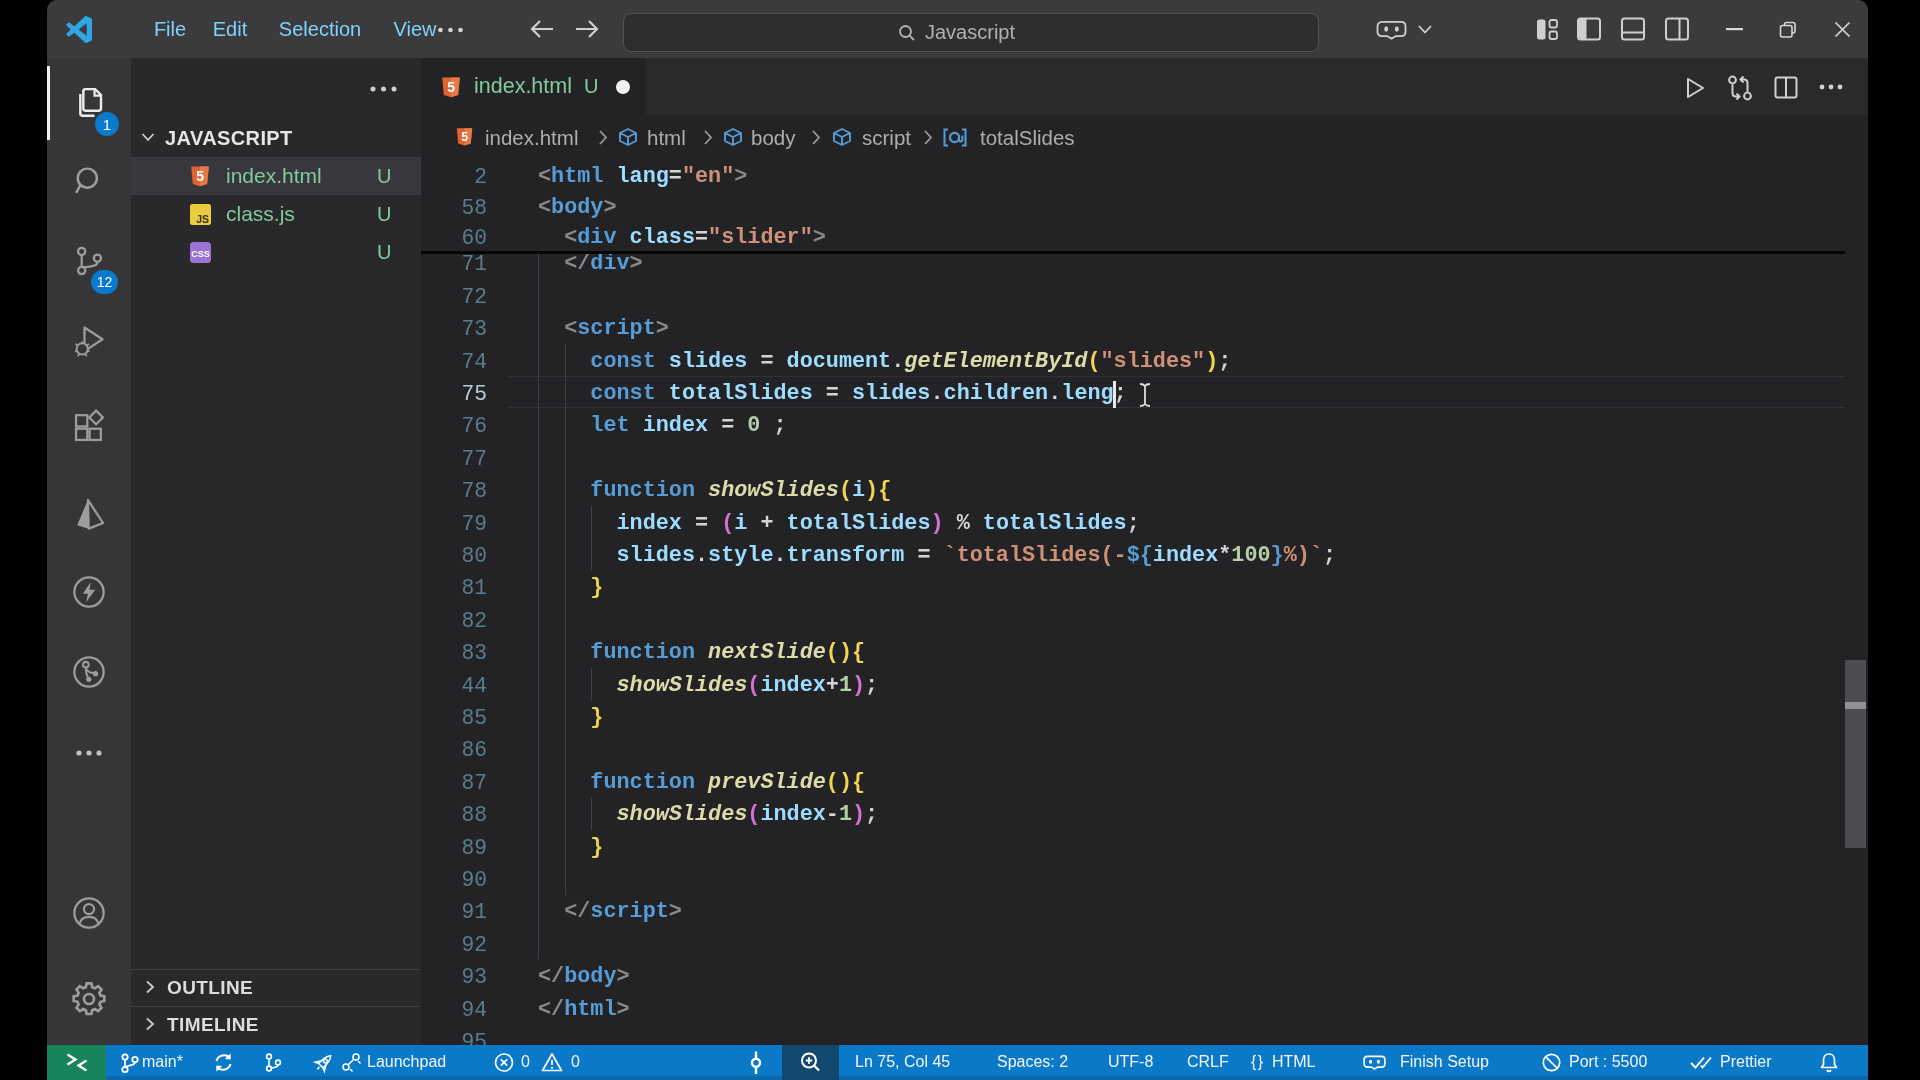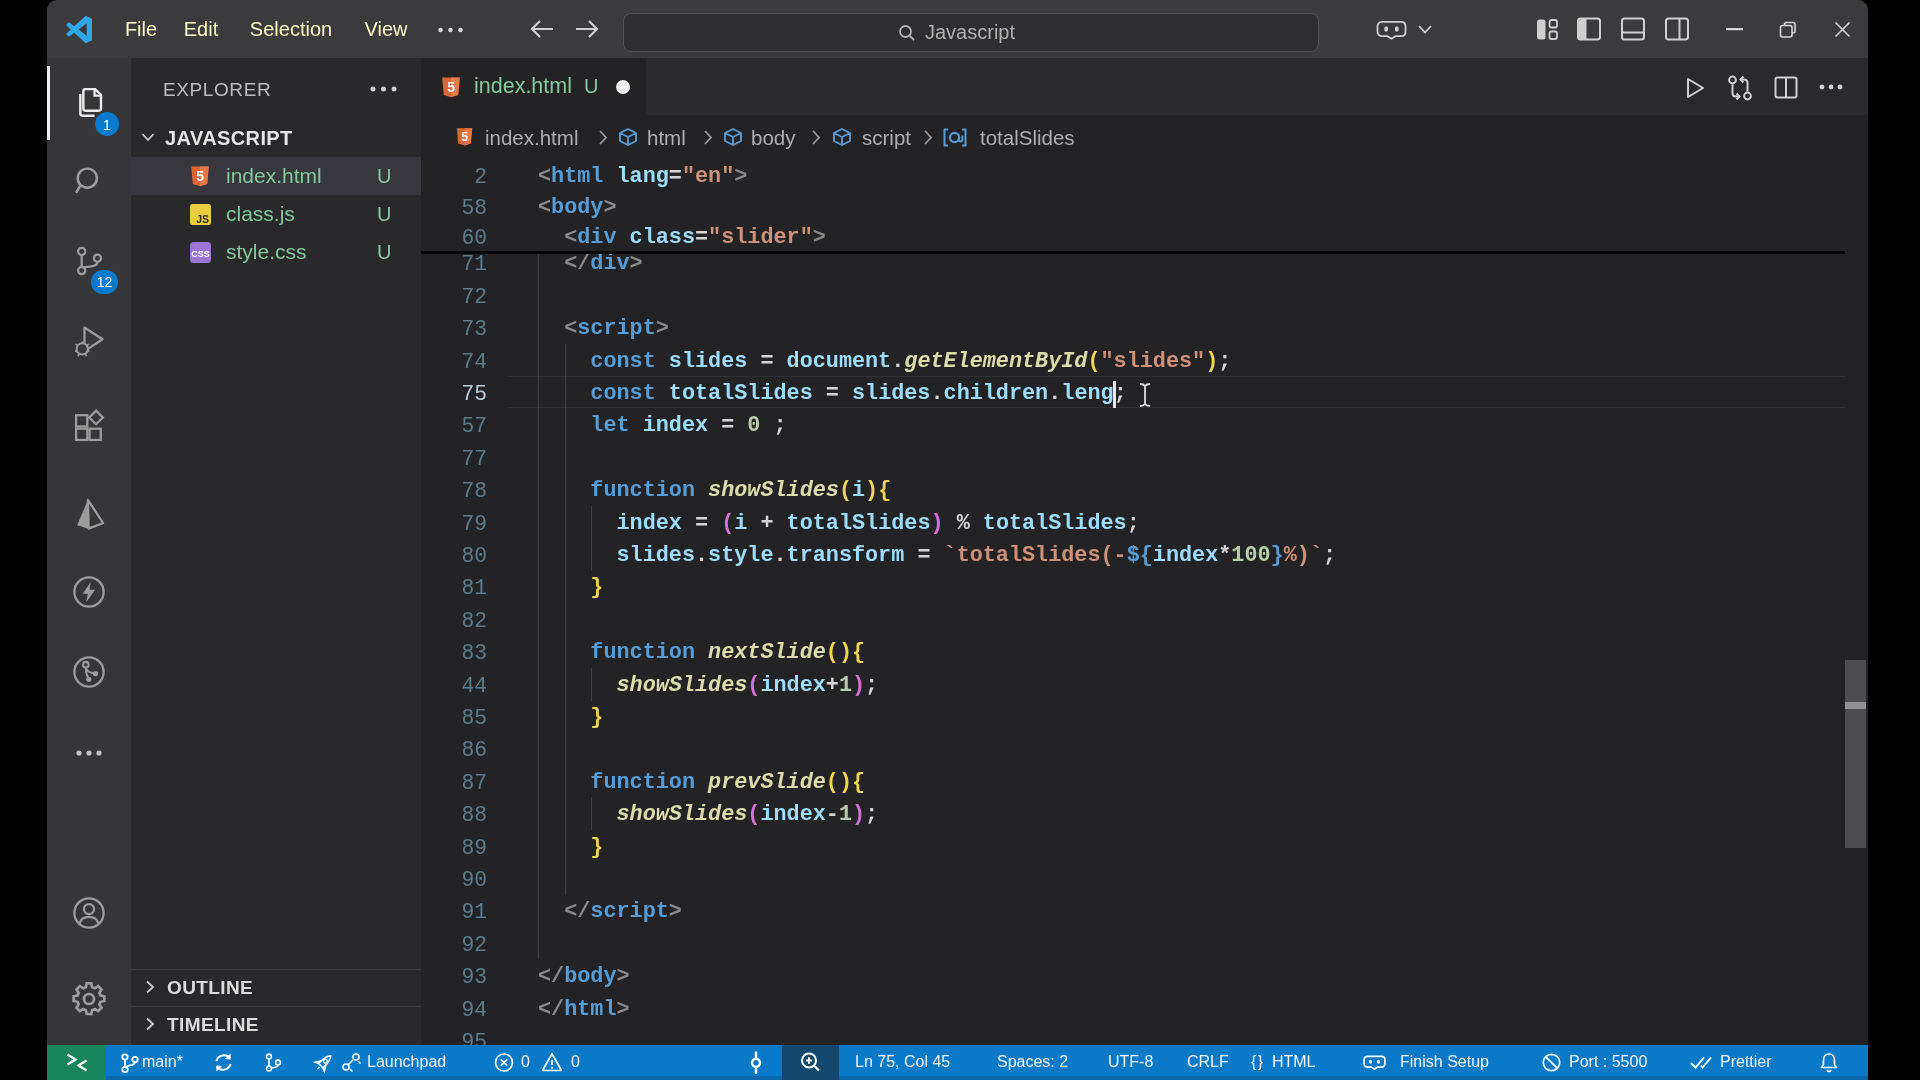--- a/index.html
+++ b/index.html
@@ -7,21 +7,21 @@
 body { font-family:"Liberation Sans", sans-serif; }
 .abs { position:absolute; }
 #win { position:absolute; left:47px; top:0; width:1821px; height:1080px; background:#232326; border-radius:10px 10px 0 0; overflow:hidden; }
 #titlebar { position:absolute; left:0; top:0; width:1821px; height:58px; background:#3b3b3d; }
 #activitybar { position:absolute; left:0; top:58px; width:84px; height:987px; background:#363639; }
 #sidebar { position:absolute; left:84px; top:58px; width:290px; height:987px; background:#29292c; }
 #tabbar { position:absolute; left:374px; top:58px; width:1447px; height:57px; background:#2a2a2c; }
 #editor { position:absolute; left:374px; top:115px; width:1447px; height:930px; background:#232326; }
 #statusbar { position:absolute; left:0; top:1045px; width:1821px; height:35px; background:linear-gradient(#0a79c8 0 31px,#0968ab 31px); }
 
-.menu { position:absolute; top:0; height:58px; line-height:58px; color:#fef9c3; font-size:20px; }
+.menu { position:absolute; top:0; height:58px; line-height:58px; color:#7dd3fc; font-size:20px;margin-left:29px; }
 #searchbox { position:absolute; left:576px; top:13px; width:696px; height:39px; background:#2e2e30; border:1px solid #525254; border-radius:8px; color:#b0b0b0; font-size:20px; display:flex; align-items:center; justify-content:center; padding-right:30px; }
 
 .aicon { position:absolute; left:0; width:84px; display:flex; align-items:center; justify-content:center; }
 .badge { position:absolute; background:#0a7acc; color:#fff; border-radius:20px; font-size:14px; display:flex; align-items:center; justify-content:center; font-family:"Liberation Sans",sans-serif; }
 
 .srow { position:absolute; left:0; width:290px; color:#cccccc; }
 .green { color:#82c99b; }
 
 .cl { position:absolute; left:117px; height:32.4px; line-height:32.4px; font-family:"Liberation Mono",monospace; font-size:21.8px; color:#d4d4d4; white-space:pre; font-weight:600; }
 .ln { position:absolute; left:1px; width:65px; height:32.4px; line-height:32.4px; text-align:right; font-family:"Liberation Mono",monospace; font-size:21.3px; color:#597d8f; font-weight:500; }
@@ -175,21 +175,20 @@
         <path d="M7.5 26 C8.5 21.5 11.5 19.5 16 19.5 C20.5 19.5 23.5 21.5 24.5 26" stroke="#9d9d9d" stroke-width="2" fill="none"></path>
       </svg>
 
     <svg class="aicon" style="top:921px;height:40px" width="40" height="40" viewBox="0 0 24 24">
         <path fill="none" stroke="#9d9d9d" stroke-width="1.6" d="M10.6 2.6 h2.8 l.5 2.3 1.6.66 2-1.27 2 2-1.27 2 .66 1.6 2.3.5 v2.8 l-2.3.5 -.66 1.6 1.27 2 -2 2 -2-1.27 -1.6.66 -.5 2.3 h-2.8 l-.5-2.3 -1.6-.66 -2 1.27 -2-2 1.27-2 -.66-1.6 -2.3-.5 v-2.8 l2.3-.5 .66-1.6 -1.27-2 2-2 2 1.27 1.6-.66 z"></path>
         <circle cx="12" cy="12" r="3" stroke="#9d9d9d" stroke-width="1.6" fill="none"></circle>
       </svg>
   </div>
 
   <div id="sidebar">
-    <div class="srow" style="left:32px;top:0;height:61px;line-height:64px;font-size:19px;color:#bdbdbd;letter-spacing:0.6px">EXPLORER</div>
     <svg class="abs" style="left:237px;top:26px" width="34" height="10" viewBox="0 0 34 10">
         <circle cx="5" cy="5" r="2.5" fill="#cfcfcf"></circle>
         <circle cx="15.5" cy="5" r="2.5" fill="#cfcfcf"></circle>
         <circle cx="26" cy="5" r="2.5" fill="#cfcfcf"></circle>
       </svg>
 
     <svg class="abs" style="left:8px;top:70px" width="18" height="18" viewBox="0 0 18 18">
         <path d="M3.5 6 L9 12 L14.5 6" stroke="#cccccc" stroke-width="1.8" fill="none"></path>
       </svg>
     <div class="srow" style="left:34px;top:61px;height:38px;line-height:38px;font-size:20px;font-weight:bold;color:#e6e6e6;letter-spacing:0.4px">JAVASCRIPT</div>
@@ -207,21 +206,20 @@
         <rect x="1" y="1" width="21" height="21" rx="2.5" fill="#e9cd3e"></rect>
         <text x="20" y="19.5" font-family="Liberation Sans" font-size="10.5" font-weight="bold" fill="#33311a" text-anchor="end">JS</text>
       </svg>
     <div class="srow green" style="left:95px;top:137px;height:38px;line-height:38px;font-size:21px">class.js</div>
     <div class="srow green" style="left:246px;top:137px;height:38px;line-height:38px;font-size:20px">U</div>
 
     <svg class="abs" style="left:58px;top:183px" width="22" height="22" viewBox="0 0 22 22">
         <rect x="1" y="1" width="21" height="21" rx="3.5" fill="#9a75d6"></rect>
         <text x="11.5" y="15.8" font-family="Liberation Sans" font-size="9" font-weight="bold" fill="#fff" text-anchor="middle">CSS</text>
       </svg>
-    <div class="srow green" style="left:95px;top:175px;height:38px;line-height:38px;font-size:21px">style.css</div>
     <div class="srow green" style="left:246px;top:175px;height:38px;line-height:38px;font-size:20px">U</div>
 
     <div class="abs" style="left:0;top:911px;width:290px;height:1px;background:#3c3c3e"></div>
     <svg class="abs" style="left:10px;top:920px" width="18" height="18" viewBox="0 0 18 18">
         <path d="M6 3.5 L12 9 L6 14.5" stroke="#cccccc" stroke-width="1.8" fill="none"></path>
       </svg>
     <div class="srow" style="left:36px;top:911px;height:37px;line-height:37px;font-size:19px;font-weight:bold;color:#dcdcdc;letter-spacing:0.4px">OUTLINE</div>
     <div class="abs" style="left:0;top:948px;width:290px;height:1px;background:#3c3c3e"></div>
     <svg class="abs" style="left:10px;top:957px" width="18" height="18" viewBox="0 0 18 18">
         <path d="M6 3.5 L12 9 L6 14.5" stroke="#cccccc" stroke-width="1.8" fill="none"></path>
@@ -307,21 +305,21 @@
         <div class="ig" style="left:116.5px;top:252px;height:707px"></div>
         <div class="ig" style="left:143.6px;top:343.5px;height:551px"></div>
         <div class="ig" style="left:169.8px;top:505.5px;height:65px"></div>
         <div class="ig" style="left:169.8px;top:667.5px;height:33px"></div>
         <div class="ig" style="left:169.8px;top:797.1px;height:33px"></div>
         <div class="ln" style="top:248.4px">71</div>
 <div class="ln" style="top:280.8px">72</div>
 <div class="ln" style="top:313.2px">73</div>
 <div class="ln" style="top:345.6px">74</div>
 <div class="lnA" style="top:378.0px">75</div>
-<div class="ln" style="top:410.4px">57</div>
+<div class="ln" style="top:410.4px">76</div>
 <div class="ln" style="top:442.8px">77</div>
 <div class="ln" style="top:475.2px">78</div>
 <div class="ln" style="top:507.6px">79</div>
 <div class="ln" style="top:540.0px">80</div>
 <div class="ln" style="top:572.4px">81</div>
 <div class="ln" style="top:604.8px">82</div>
 <div class="ln" style="top:637.2px">83</div>
 <div class="ln" style="top:669.6px">44</div>
 <div class="ln" style="top:702.0px">85</div>
 <div class="ln" style="top:734.4px">86</div>

